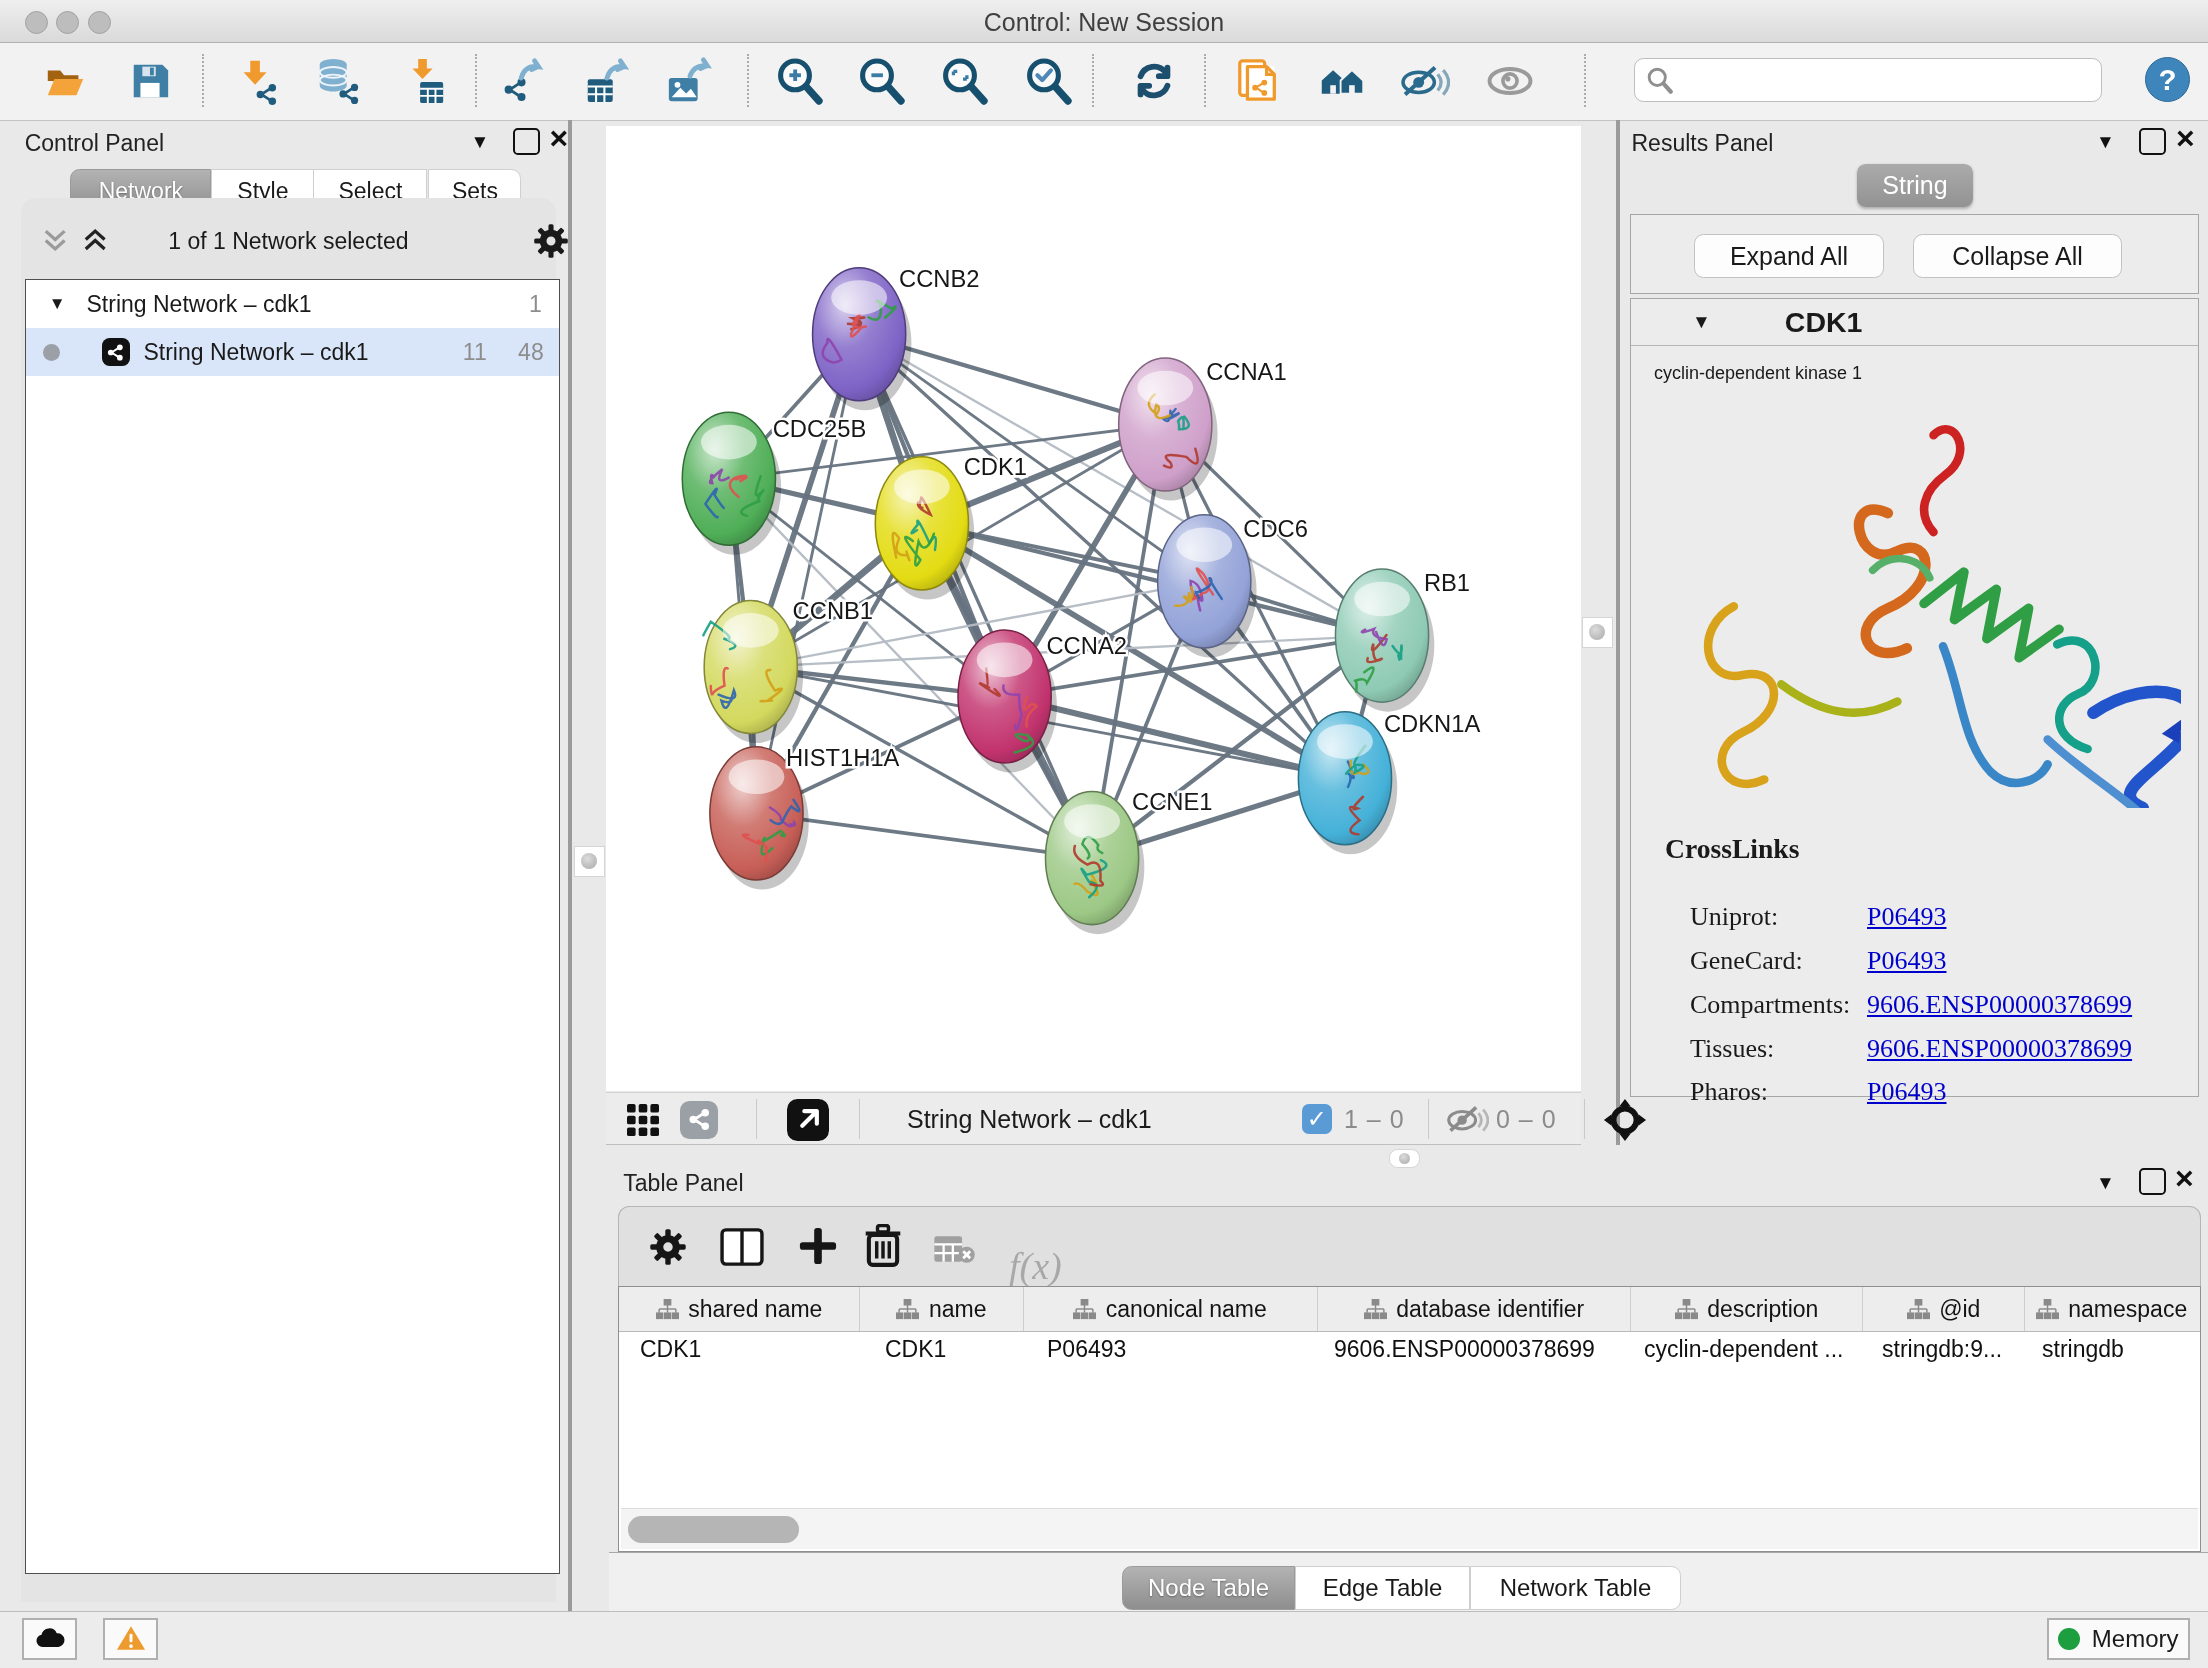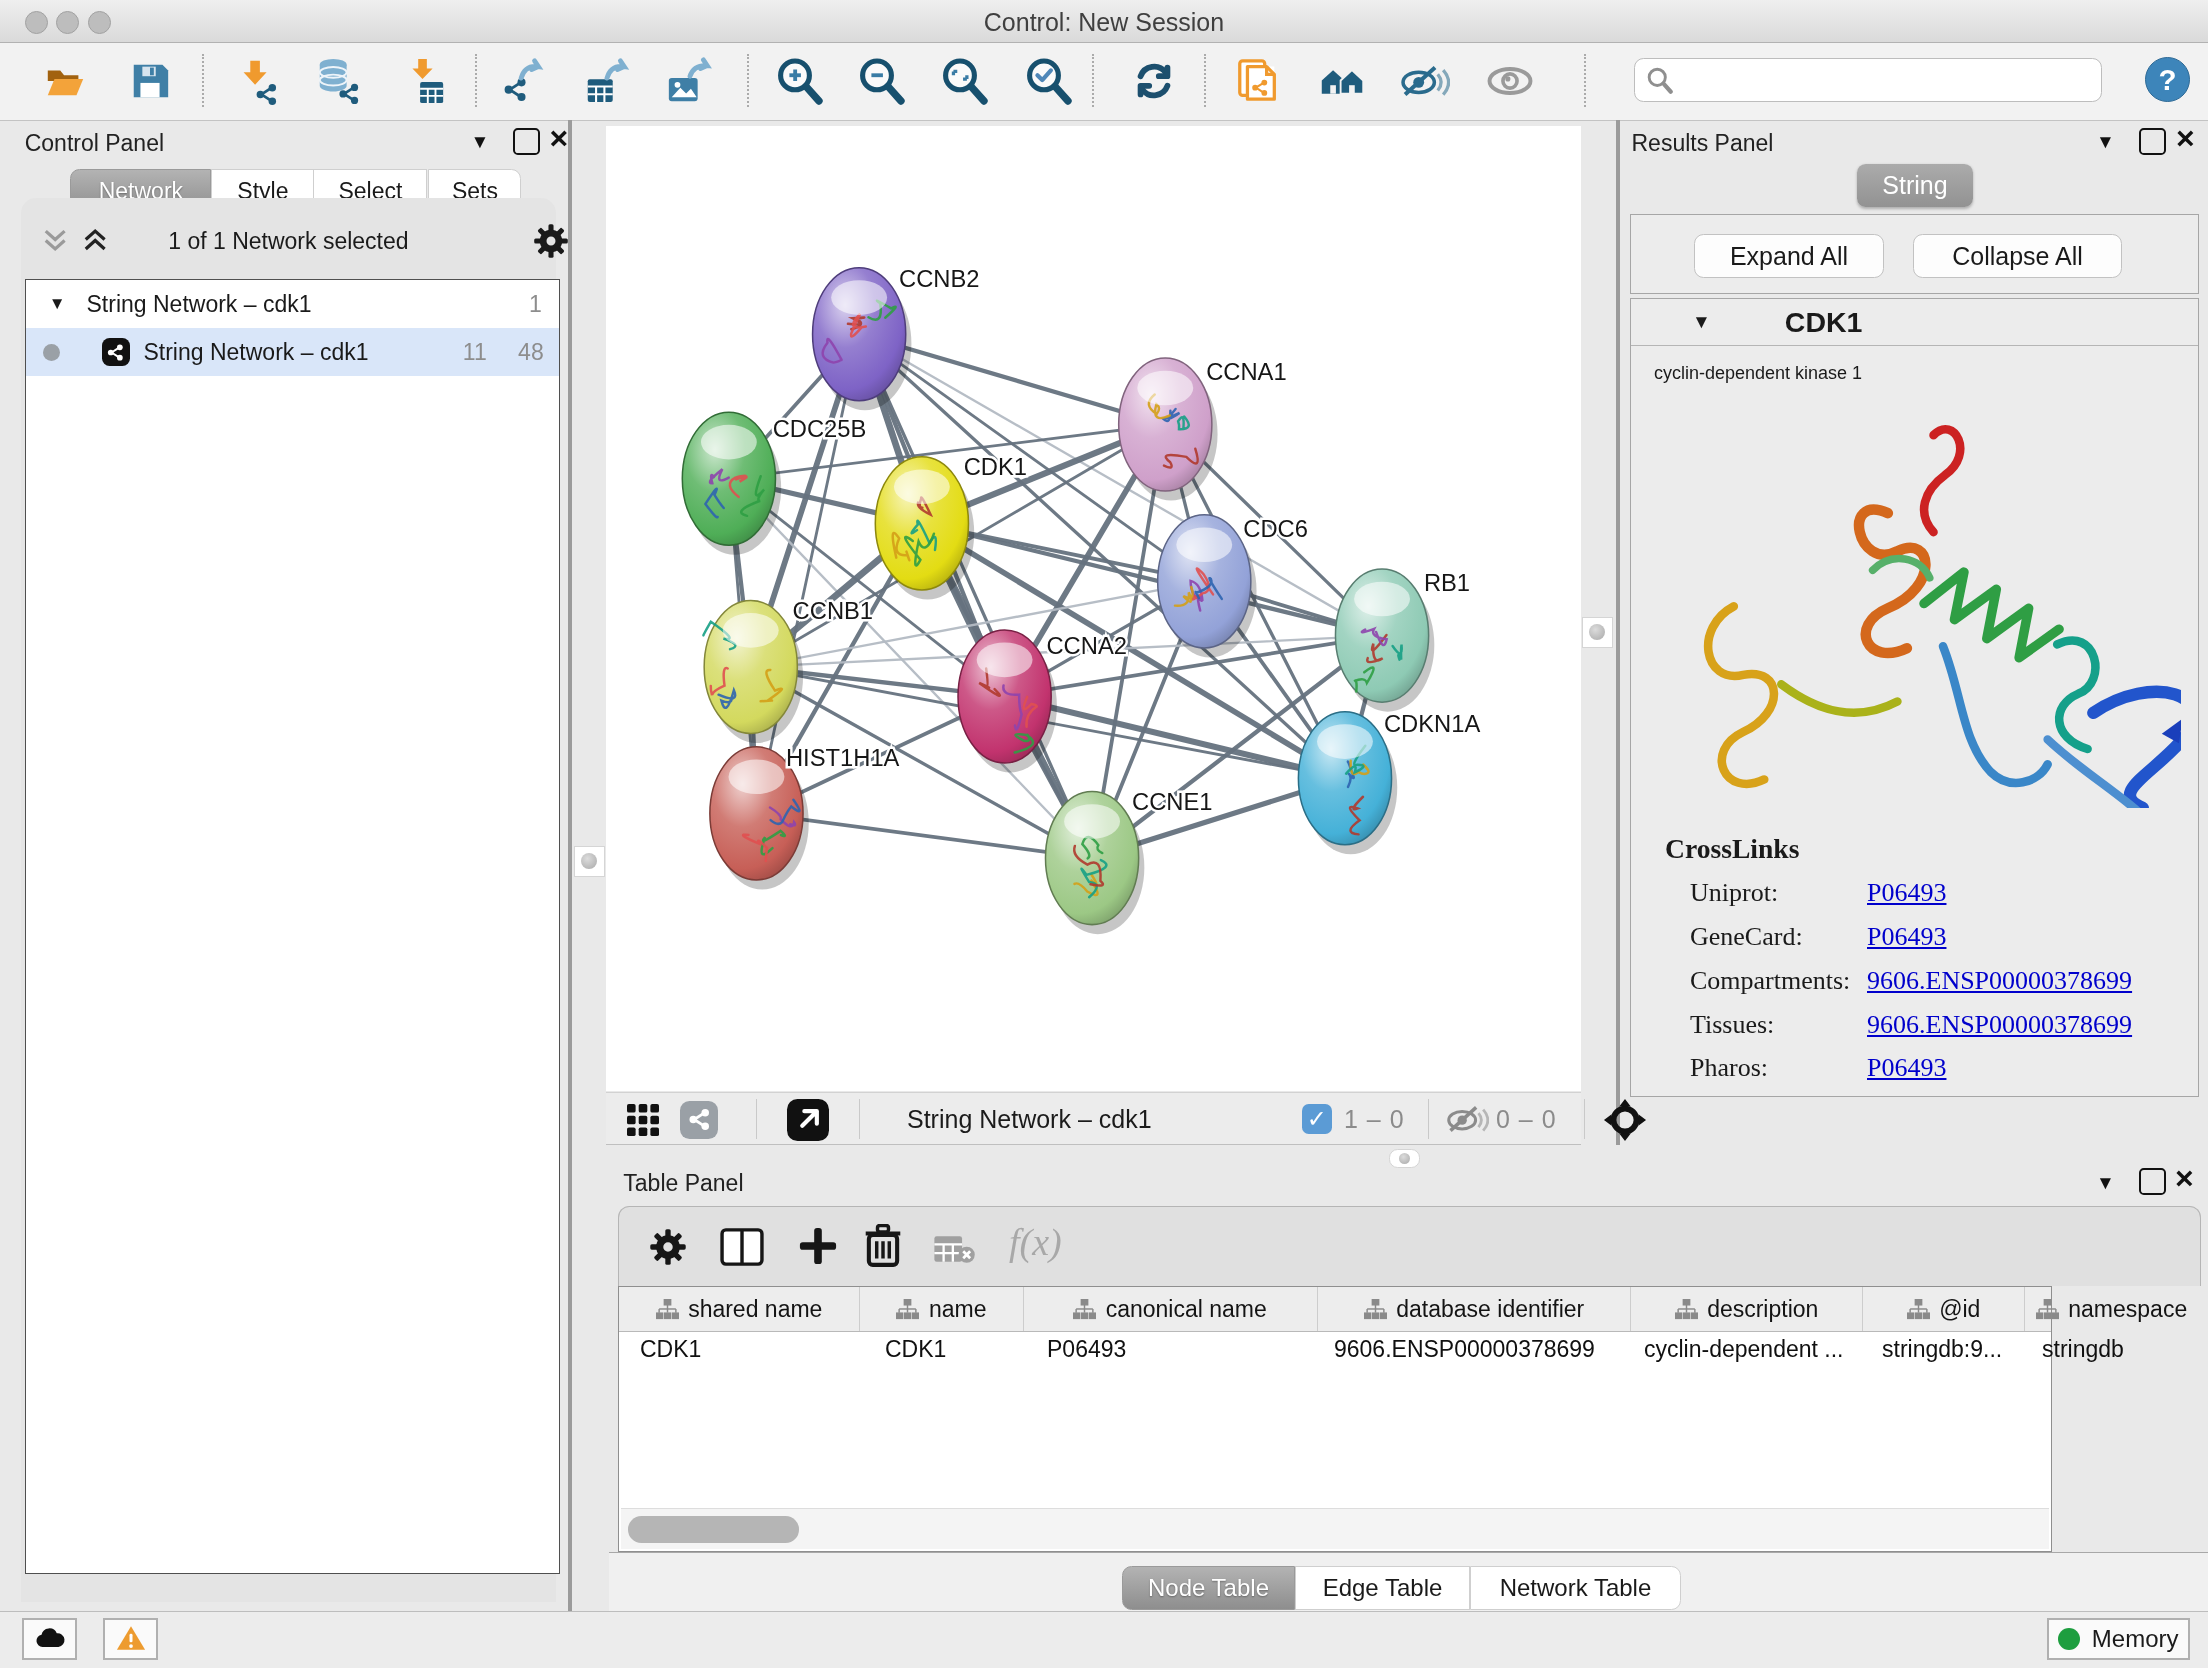--- a/index.html
+++ b/index.html
@@ -51,27 +51,27 @@
   .checkbox{position:absolute;width:29.5px;height:29.5px;background:#5b9bd5;border-radius:6.7px;color:#fff;
     font-size:24px;display:flex;align-items:center;justify-content:center;top:11.4px;}
   
   .rp-tab{position:absolute;left:1857px;top:164px;width:116px;height:43px;border-radius:8.6px;
     background:linear-gradient(#ababab,#929292);color:#fff;font-size:25px;display:flex;align-items:center;justify-content:center;
     box-shadow:0 1.9px 2.9px rgba(0,0,0,.25);}
   .rbox{position:absolute;left:1630px;width:569px;background:#ececec;border:1.9px solid #a6a6a6;box-sizing:border-box;}
   .rbtn{position:absolute;top:19px;height:44px;background:#fdfdfd;border:1.9px solid #c2c2c2;border-radius:9.5px;
     font-size:25px;display:flex;align-items:center;justify-content:center;box-sizing:border-box;}
   .cdk-head{height:46px;border-bottom:1px solid #b5b5b5;display:flex;align-items:center;}
-  .serif{font-family:"Liberation Serif",serif;}
+  .serif{font-family:"Liberation Serif",serif;margin-top:24px;}
   .xl-row{position:absolute;left:59px;font-size:26px;}
   .xl-link{position:absolute;left:236px;font-size:26px;color:#0000cc;text-decoration:underline;}
   
   .tp-toolbar{left:618px;top:1206px;width:1583px;height:80px;background:#e0e0e0;border:1.9px solid #b5b5b5;
     border-bottom:none;border-radius:11.4px 11.4px 0 0;box-sizing:border-box;}
-  .tp-box{left:618px;top:1286px;width:1434px;height:266px;background:#fff;border:1.9px solid #8f8f8f;box-sizing:border-box;}
+  .tp-box{left:618px;top:1286px;width:1583px;height:266px;background:#fff;border:1.9px solid #8f8f8f;box-sizing:border-box;}
   .thead{position:absolute;left:0;top:0;right:0;height:44px;background:#ededed;border-bottom:1.9px solid #b9b9b9;}
   .th{position:absolute;top:0;height:44px;display:flex;align-items:center;justify-content:center;gap:9.5px;
     font-size:23px;color:#141414;border-right:1.9px solid #cdcdcd;box-sizing:border-box;}
   .td{position:absolute;top:49px;font-size:23px;color:#101010;}
   .hscroll{position:absolute;left:1.9px;bottom:1.9px;right:1.9px;height:40px;background:#f4f4f4;border-top:1px solid #ddd;}
   .hthumb{position:absolute;left:7.6px;top:6.7px;width:171px;height:27px;border-radius:13.3px;background:#b5b5b5;}
   .bt-tab{position:absolute;top:0;height:44px;background:#fff;border:1px solid #cfcfcf;box-sizing:border-box;
     display:flex;align-items:center;justify-content:center;font-size:24px;}
   
   .statusbar{left:0;top:1611px;width:2208px;height:57px;background:#ececec;border-top:1.9px solid #bdbdbd;padding-left:8px;}

